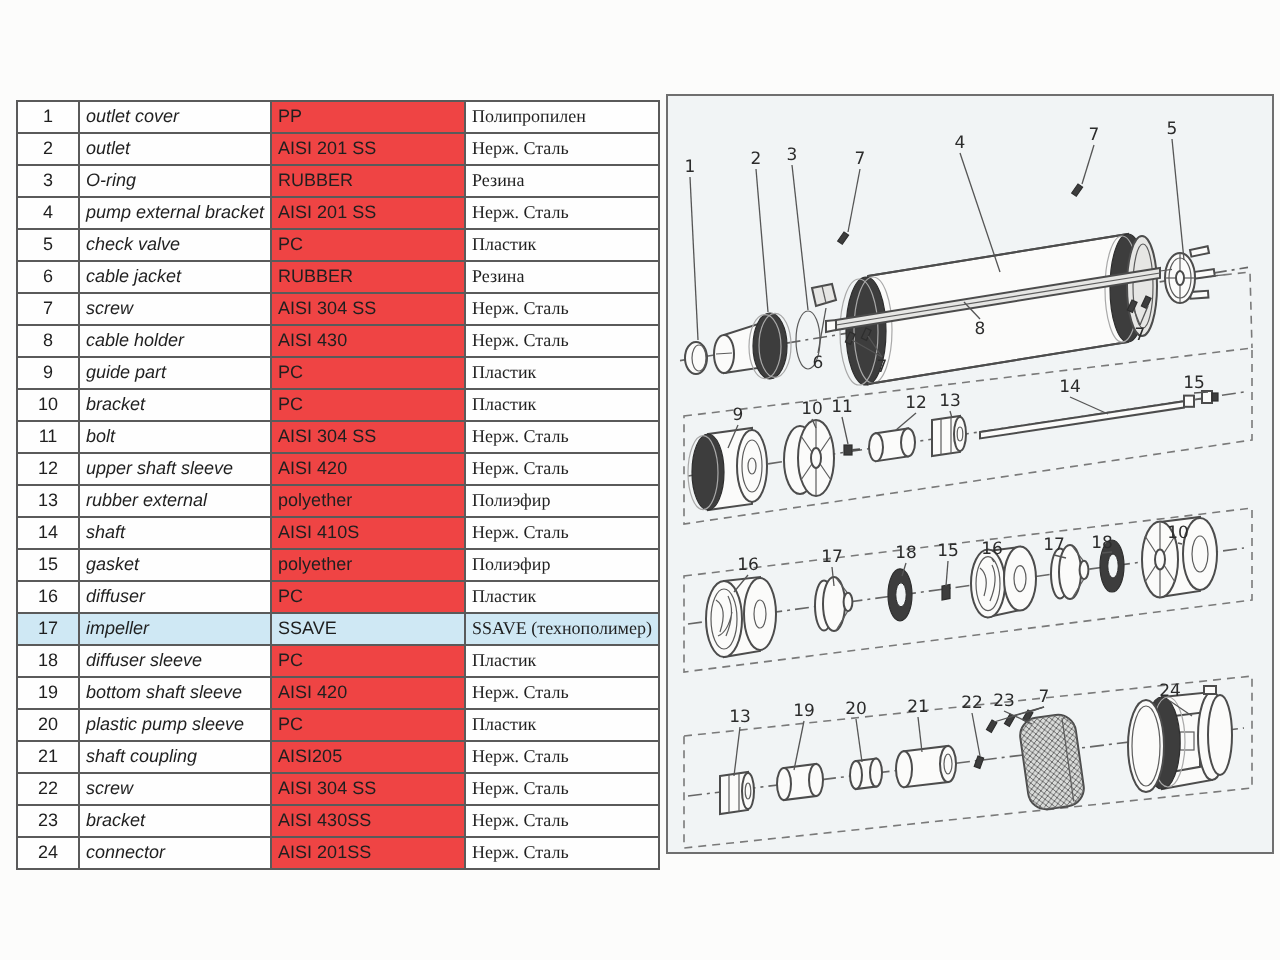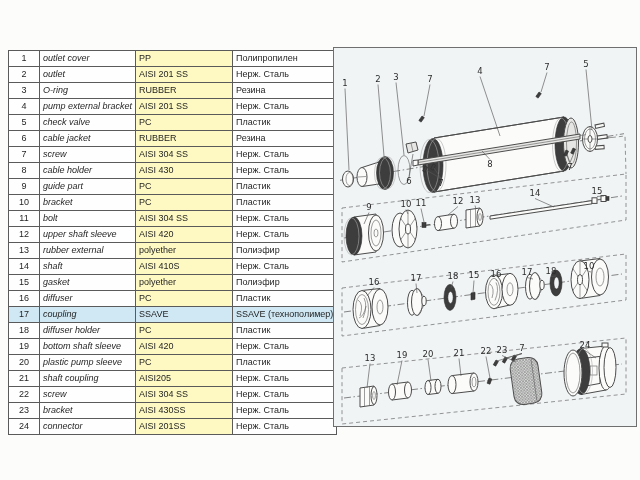--- a/index.html
+++ b/index.html
@@ -13,22 +13,22 @@
     background:#fefefe;
   }
   .parts-table td{
     border:1px solid #5a5a5a;
     font-size:9px;color:#1f1f1f;
     height:15px;line-height:15px;
     padding:0 3px;white-space:nowrap;overflow:hidden;
   }
   td.num{width:28px;text-align:center;padding:0 1px;}
   td.name{width:89px;font-style:italic;}
-  td.mat{width:90px;background:#fef9c3;}
-  td.ru{width:90px;}
+  td.mat{width:90px;background:#ef4444;}
+  td.ru{width:90px;font-family:Liberation Serif, serif;}
   tr.hl td, tr.hl td.mat{background:#cfe8f4;}
   .diagram{
     position:absolute;left:333px;top:47px;width:302px;height:378px;
     background:#f1f4f5;border:1px solid #6f6f6f;
   }
   .diagram svg{display:block;}
   .ln{fill:none;stroke:#4c4c4c;stroke-width:1;}
   .thin{fill:none;stroke:#5c5c5c;stroke-width:0.6;}
   .fillw{fill:#fbfbfa;stroke:#4c4c4c;stroke-width:1;}
   .fillg{fill:#e6e6e4;stroke:#4c4c4c;stroke-width:1;}
@@ -135,27 +135,27 @@
         <td class="ru">Полиэфир</td>
       </tr>
       <tr>
         <td class="num">16</td>
         <td class="name">diffuser</td>
         <td class="mat">PC</td>
         <td class="ru">Пластик</td>
       </tr>
       <tr class="hl">
         <td class="num">17</td>
-        <td class="name">coupling</td>
+        <td class="name">impeller</td>
         <td class="mat">SSAVE</td>
         <td class="ru">SSAVE (технополимер)</td>
       </tr>
       <tr>
         <td class="num">18</td>
-        <td class="name">diffuser holder</td>
+        <td class="name">diffuser sleeve</td>
         <td class="mat">PC</td>
         <td class="ru">Пластик</td>
       </tr>
       <tr>
         <td class="num">19</td>
         <td class="name">bottom shaft sleeve</td>
         <td class="mat">AISI 420</td>
         <td class="ru">Нерж. Сталь</td>
       </tr>
       <tr>

